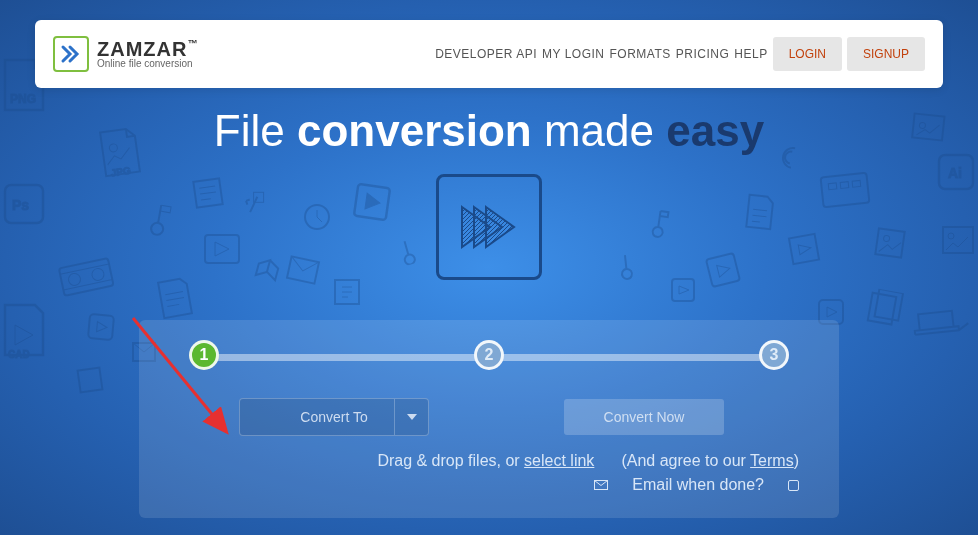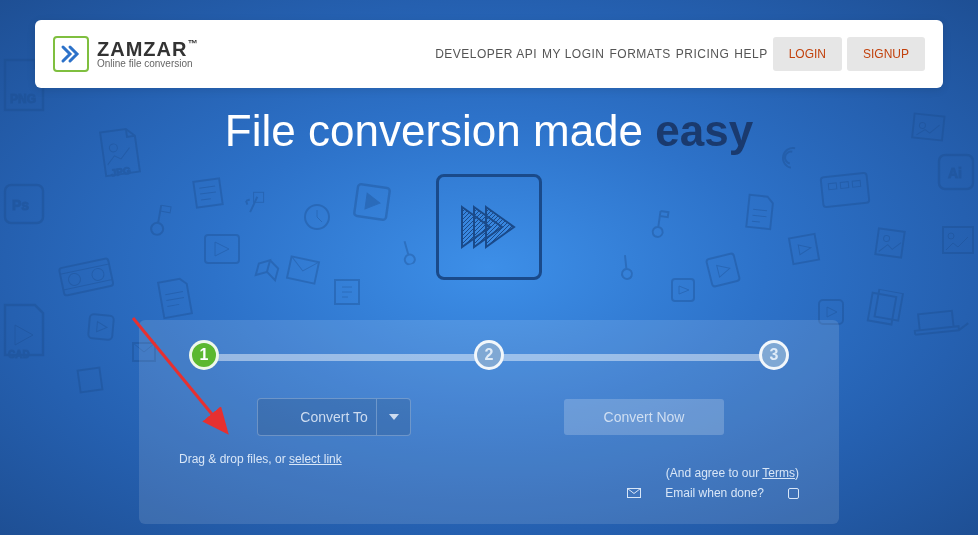--- a/index.html
+++ b/index.html
@@ -88,21 +88,21 @@
   text-align: center;
   margin-top: 18px;
   color: #fff;
   position: relative;
   z-index: 5;
 }
 .hero h1 {
   font-size: 44px;
   font-weight: 300;
 }
-.hero h1 .b1 { font-weight: 400; }
+.hero h1 .b1 { font-weight: 700; }
 .hero h1 .b2 { font-weight: 700; color: #1a3a6e; }
 .hero p {
   font-size: 13px;
   margin-top: 4px;
   color: #e8f0fb;
 }
 
 .center-icon {
   margin: 18px auto 0 auto;
   width: 106px;
@@ -182,21 +182,21 @@
   align-items: center;
   gap: 8px;
   cursor: pointer;
   font-weight: 500;
 }
 .convert-to {
   background: rgba(0,0,0,0.1);
   border: 1px solid rgba(255,255,255,0.25);
   color: #cddcf0;
   font-size: 14px;
-  width: 154px;
+  width: 190px;
   height: 38px;
   border-radius: 4px;
   display: flex;
   align-items: center;
   justify-content: center;
   position: relative;
   cursor: pointer;
 }
 .convert-to .arrow {
   position: absolute;
@@ -216,23 +216,22 @@
   font-size: 14px;
   padding: 10px 40px;
   border-radius: 3px;
   cursor: pointer;
 }
 
 .sub-row {
   display: flex;
   justify-content: flex-end;
   margin-top: 16px;
-  font-size: 12px;
+  font-size: 16px;
   color: #d8e6f7;
-  flex-direction: column;
 }
 .sub-row a { color: #d8e6f7; text-decoration: underline; cursor: pointer; }
 .sub-right { text-align: right; }
 .sub-right .line2 { margin-top: 6px; display: flex; align-items: center; justify-content: flex-end; gap: 24px; }
 
 .annotation-arrow {
   position: absolute;
   z-index: 20;
   pointer-events: none;
 }

